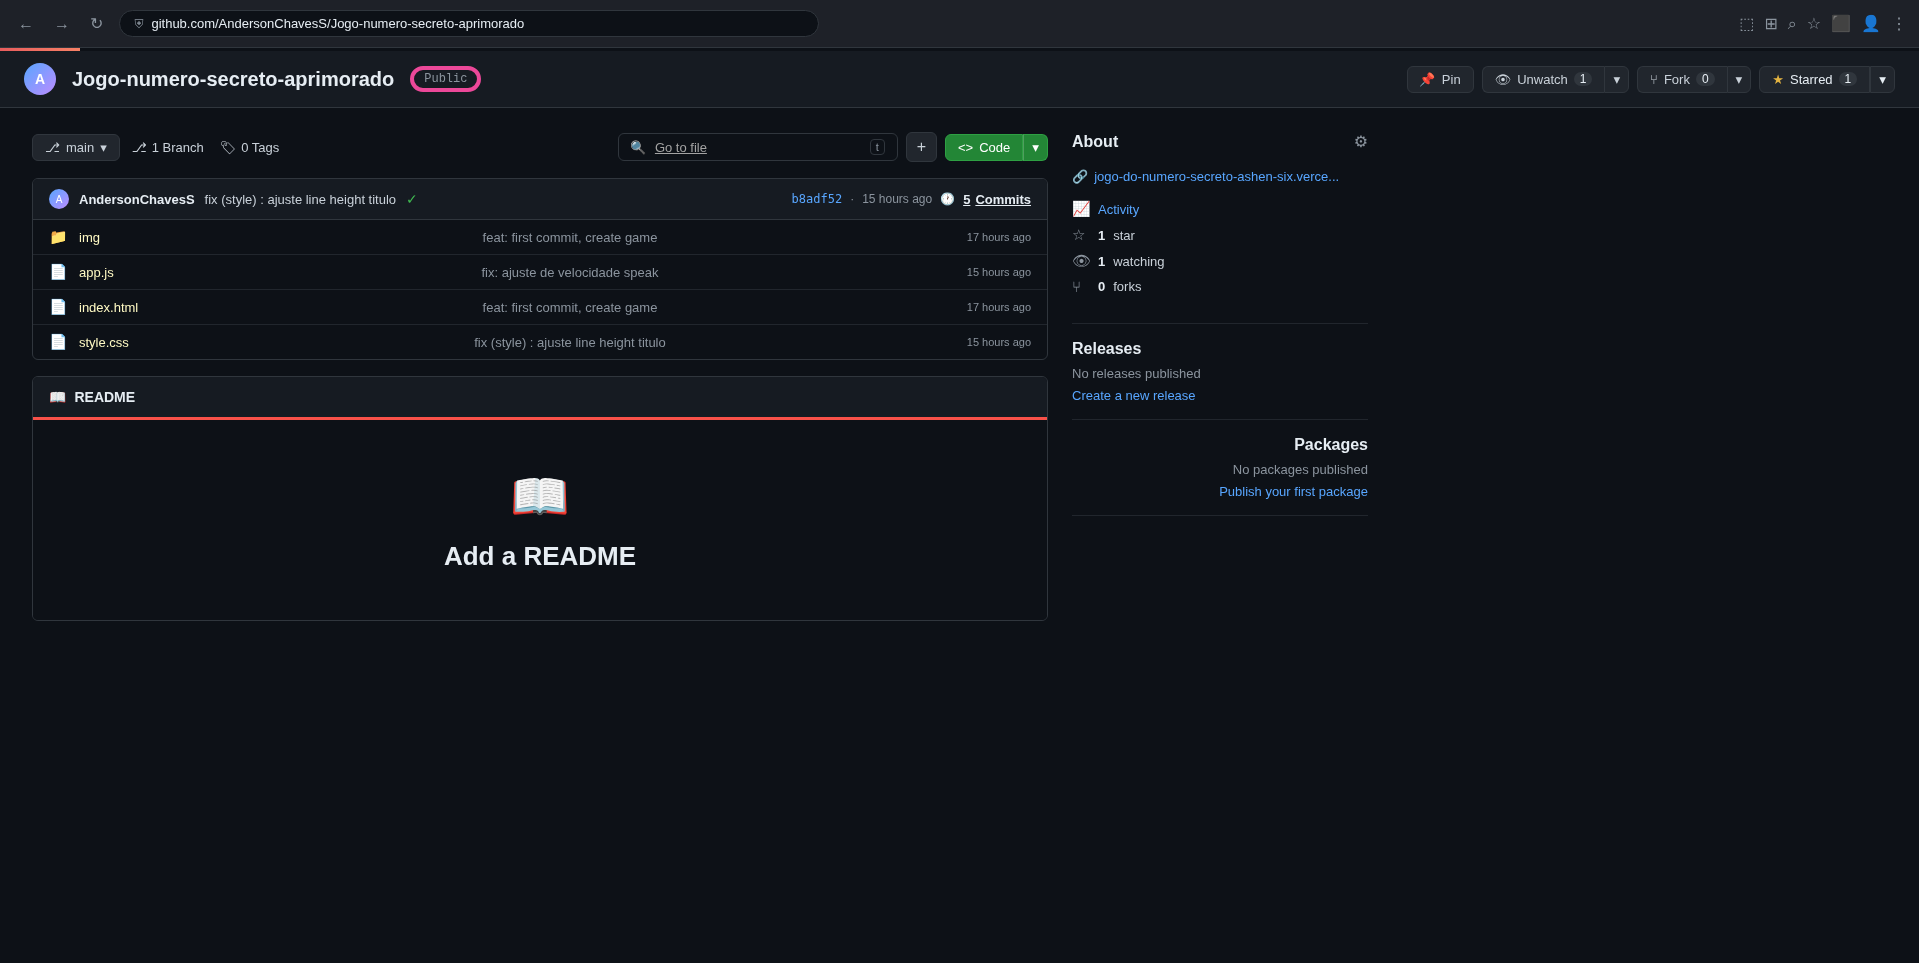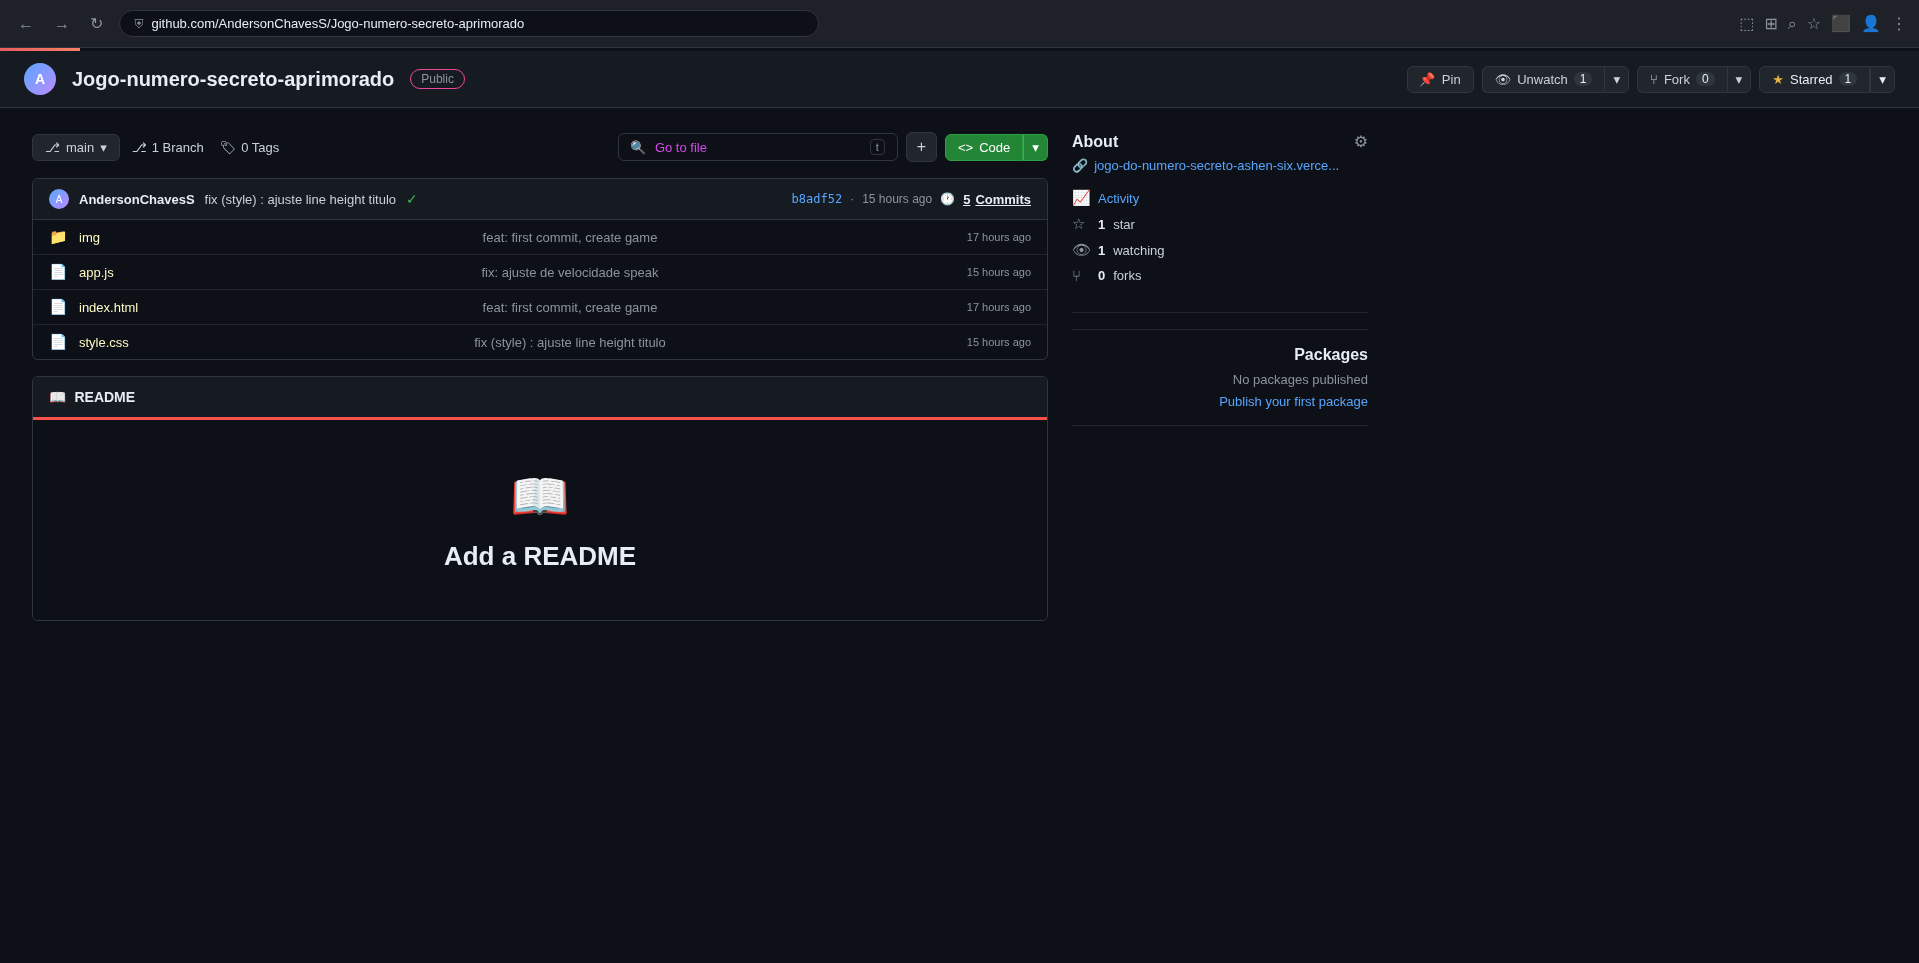--- a/index.html
+++ b/index.html
@@ -87,26 +87,27 @@
       color: white;
       font-weight: bold;
       flex-shrink: 0;
     }
     .repo-title {
       font-size: 20px;
       font-weight: 600;
       color: #e6edf3;
     }
     .public-badge {
-      border: 1px solid #ec4899;
+      border: 4px solid #ec4899;
       border-radius: 20px;
       padding: 2px 10px;
       font-size: 12px;
       color: #8b949e;
       font-weight: 500;
+      font-family: Liberation Mono, monospace;
     }
     .header-actions {
       margin-left: auto;
       display: flex;
       align-items: center;
       gap: 8px;
     }
     .gh-btn {
       background: #21262d;
       border: 1px solid #30363d;
@@ -206,21 +207,21 @@
       border: 1px solid #30363d;
       border-radius: 6px;
       padding: 5px 12px;
       color: #c9d1d9;
       font-size: 13px;
       width: 280px;
       display: flex;
       align-items: center;
       gap: 8px;
     }
-    .search-placeholder { color: #d946ef; }
+    .search-placeholder { color: #a3a3a3; text-decoration: underline; }
     .search-shortcut {
       margin-left: auto;
       border: 1px solid #30363d;
       border-radius: 4px;
       padding: 1px 5px;
       font-size: 11px;
       color: #8b949e;
     }
     .add-btn {
       background: #21262d;
@@ -384,21 +385,21 @@
       width: 296px;
       flex-shrink: 0;
     }
     .about-section {
       margin-bottom: 24px;
     }
     .about-header {
       display: flex;
       align-items: center;
       justify-content: space-between;
-      margin-bottom: 7px;
+      margin-bottom: 18px;
     }
     .about-title {
       font-size: 16px;
       font-weight: 600;
       color: #e6edf3;
     }
     .gear-icon { color: #8b949e; cursor: pointer; font-size: 16px; }
     .about-link {
       color: #58a6ff;
       text-decoration: none;
@@ -643,20 +644,25 @@
       </div>
       <div class="about-stat">
         <span class="about-stat-icon">⑂</span>
         <span class="stat-count">0</span>
         <span>forks</span>
       </div>
     </div>
 
     <hr class="sidebar-divider">
 
+    <div>
+      <div class="sidebar-section-title">Releases</div>
+      <div class="no-releases">No releases published</div>
+      <a href="#" class="create-release-link">Create a new release</a>
+    </div>
 
     <hr class="sidebar-divider">
 
     <div class="packages-section">
       <div class="sidebar-section-title">Packages</div>
       <div class="no-packages">No packages published</div>
       <a href="#" class="publish-link">Publish your first package</a>
     </div>
 
     <hr class="sidebar-divider">

